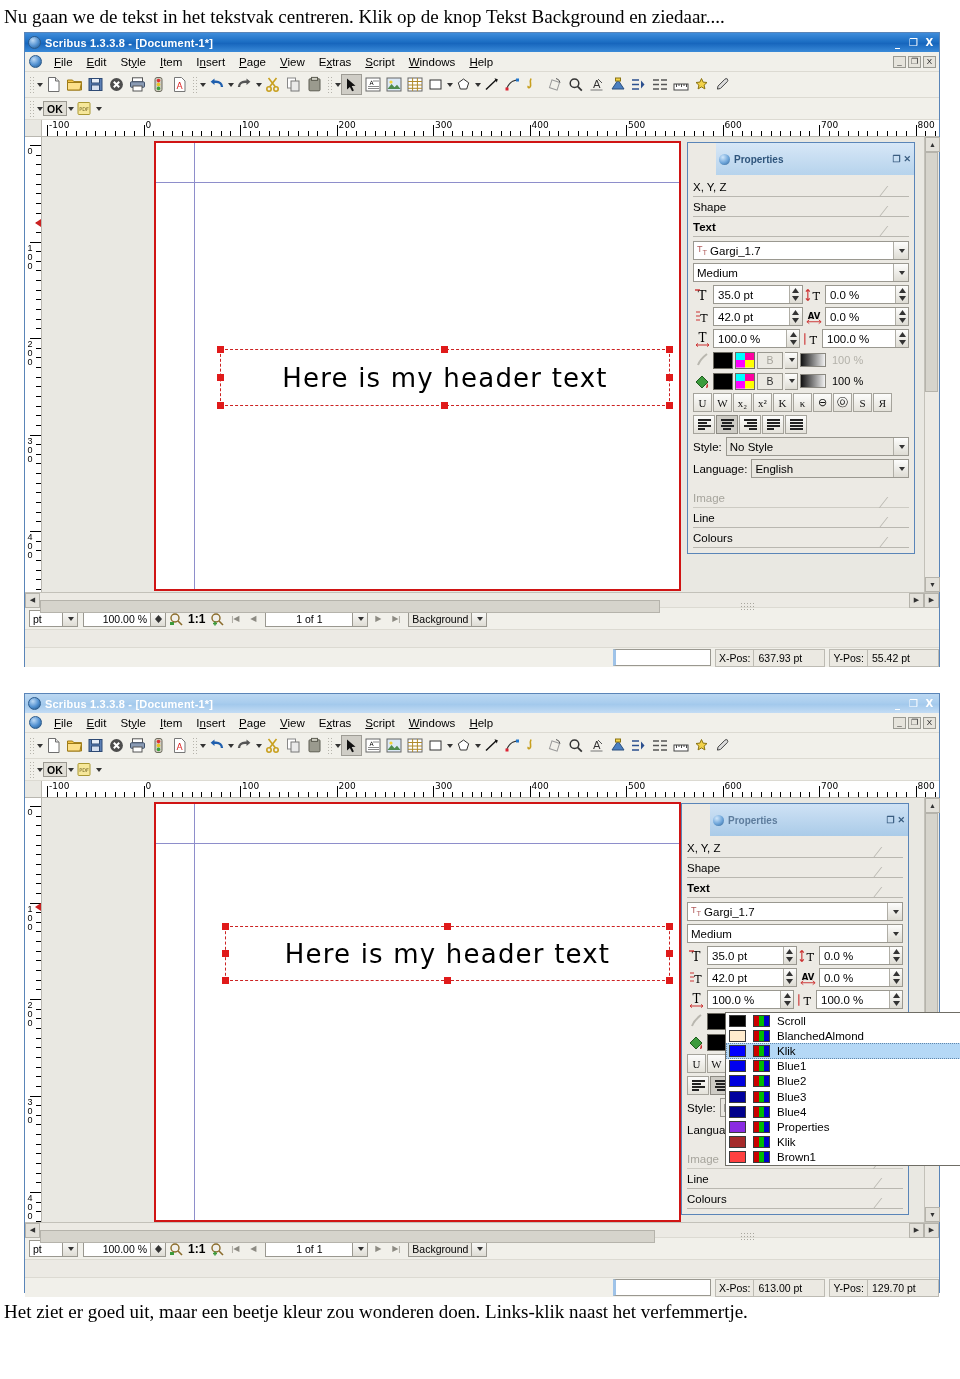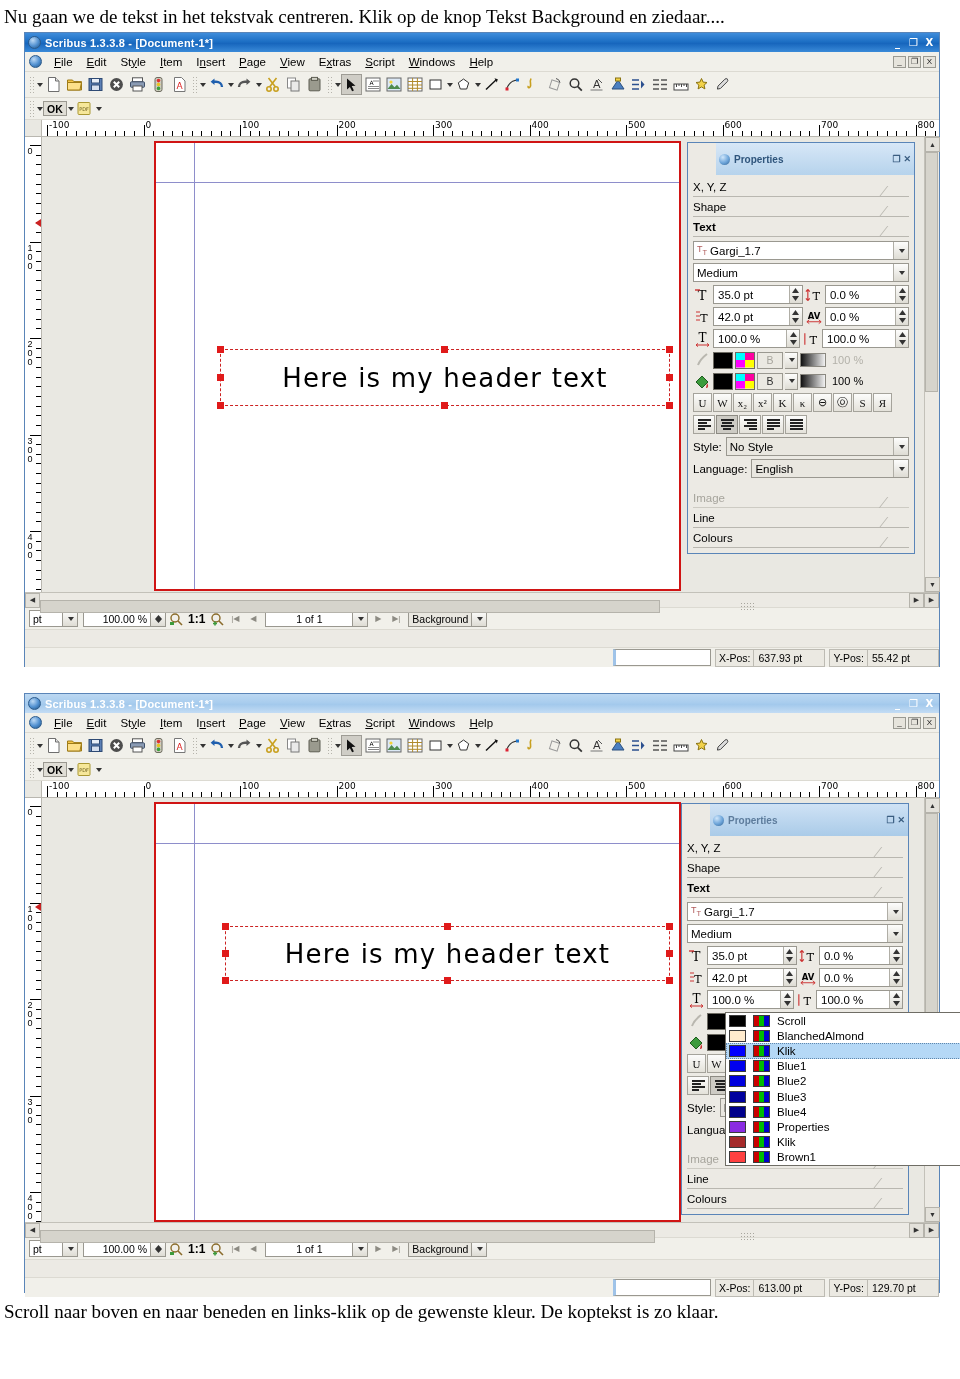--- a/index.html
+++ b/index.html
@@ -2000,14 +2000,14 @@
     <span style="flex:1 1 auto;"></span>
     <span class="progbox" style="width:98px;margin-right:4px;border-left:3px solid #9fc3e8;"></span>
     <span class="poslabel">X-Pos:</span>
     <span class="posval">613.00 pt</span>
     <span class="poslabel" style="margin-left:4px;">Y-Pos:</span>
     <span class="posval">129.70 pt</span>
   </div>
 </div>
 
 <div class="caption caption-bottom">
-  <div>Scroll naar boven en naar beneden en links-klik op de gewenste kleur. De koptekst is zo klaar.</div>
+  <div>Het ziet er goed uit, maar een beetje kleur zou wonderen doen. Links-klik naast het verfemmertje.</div>
 </div>
 
 </body></html>

